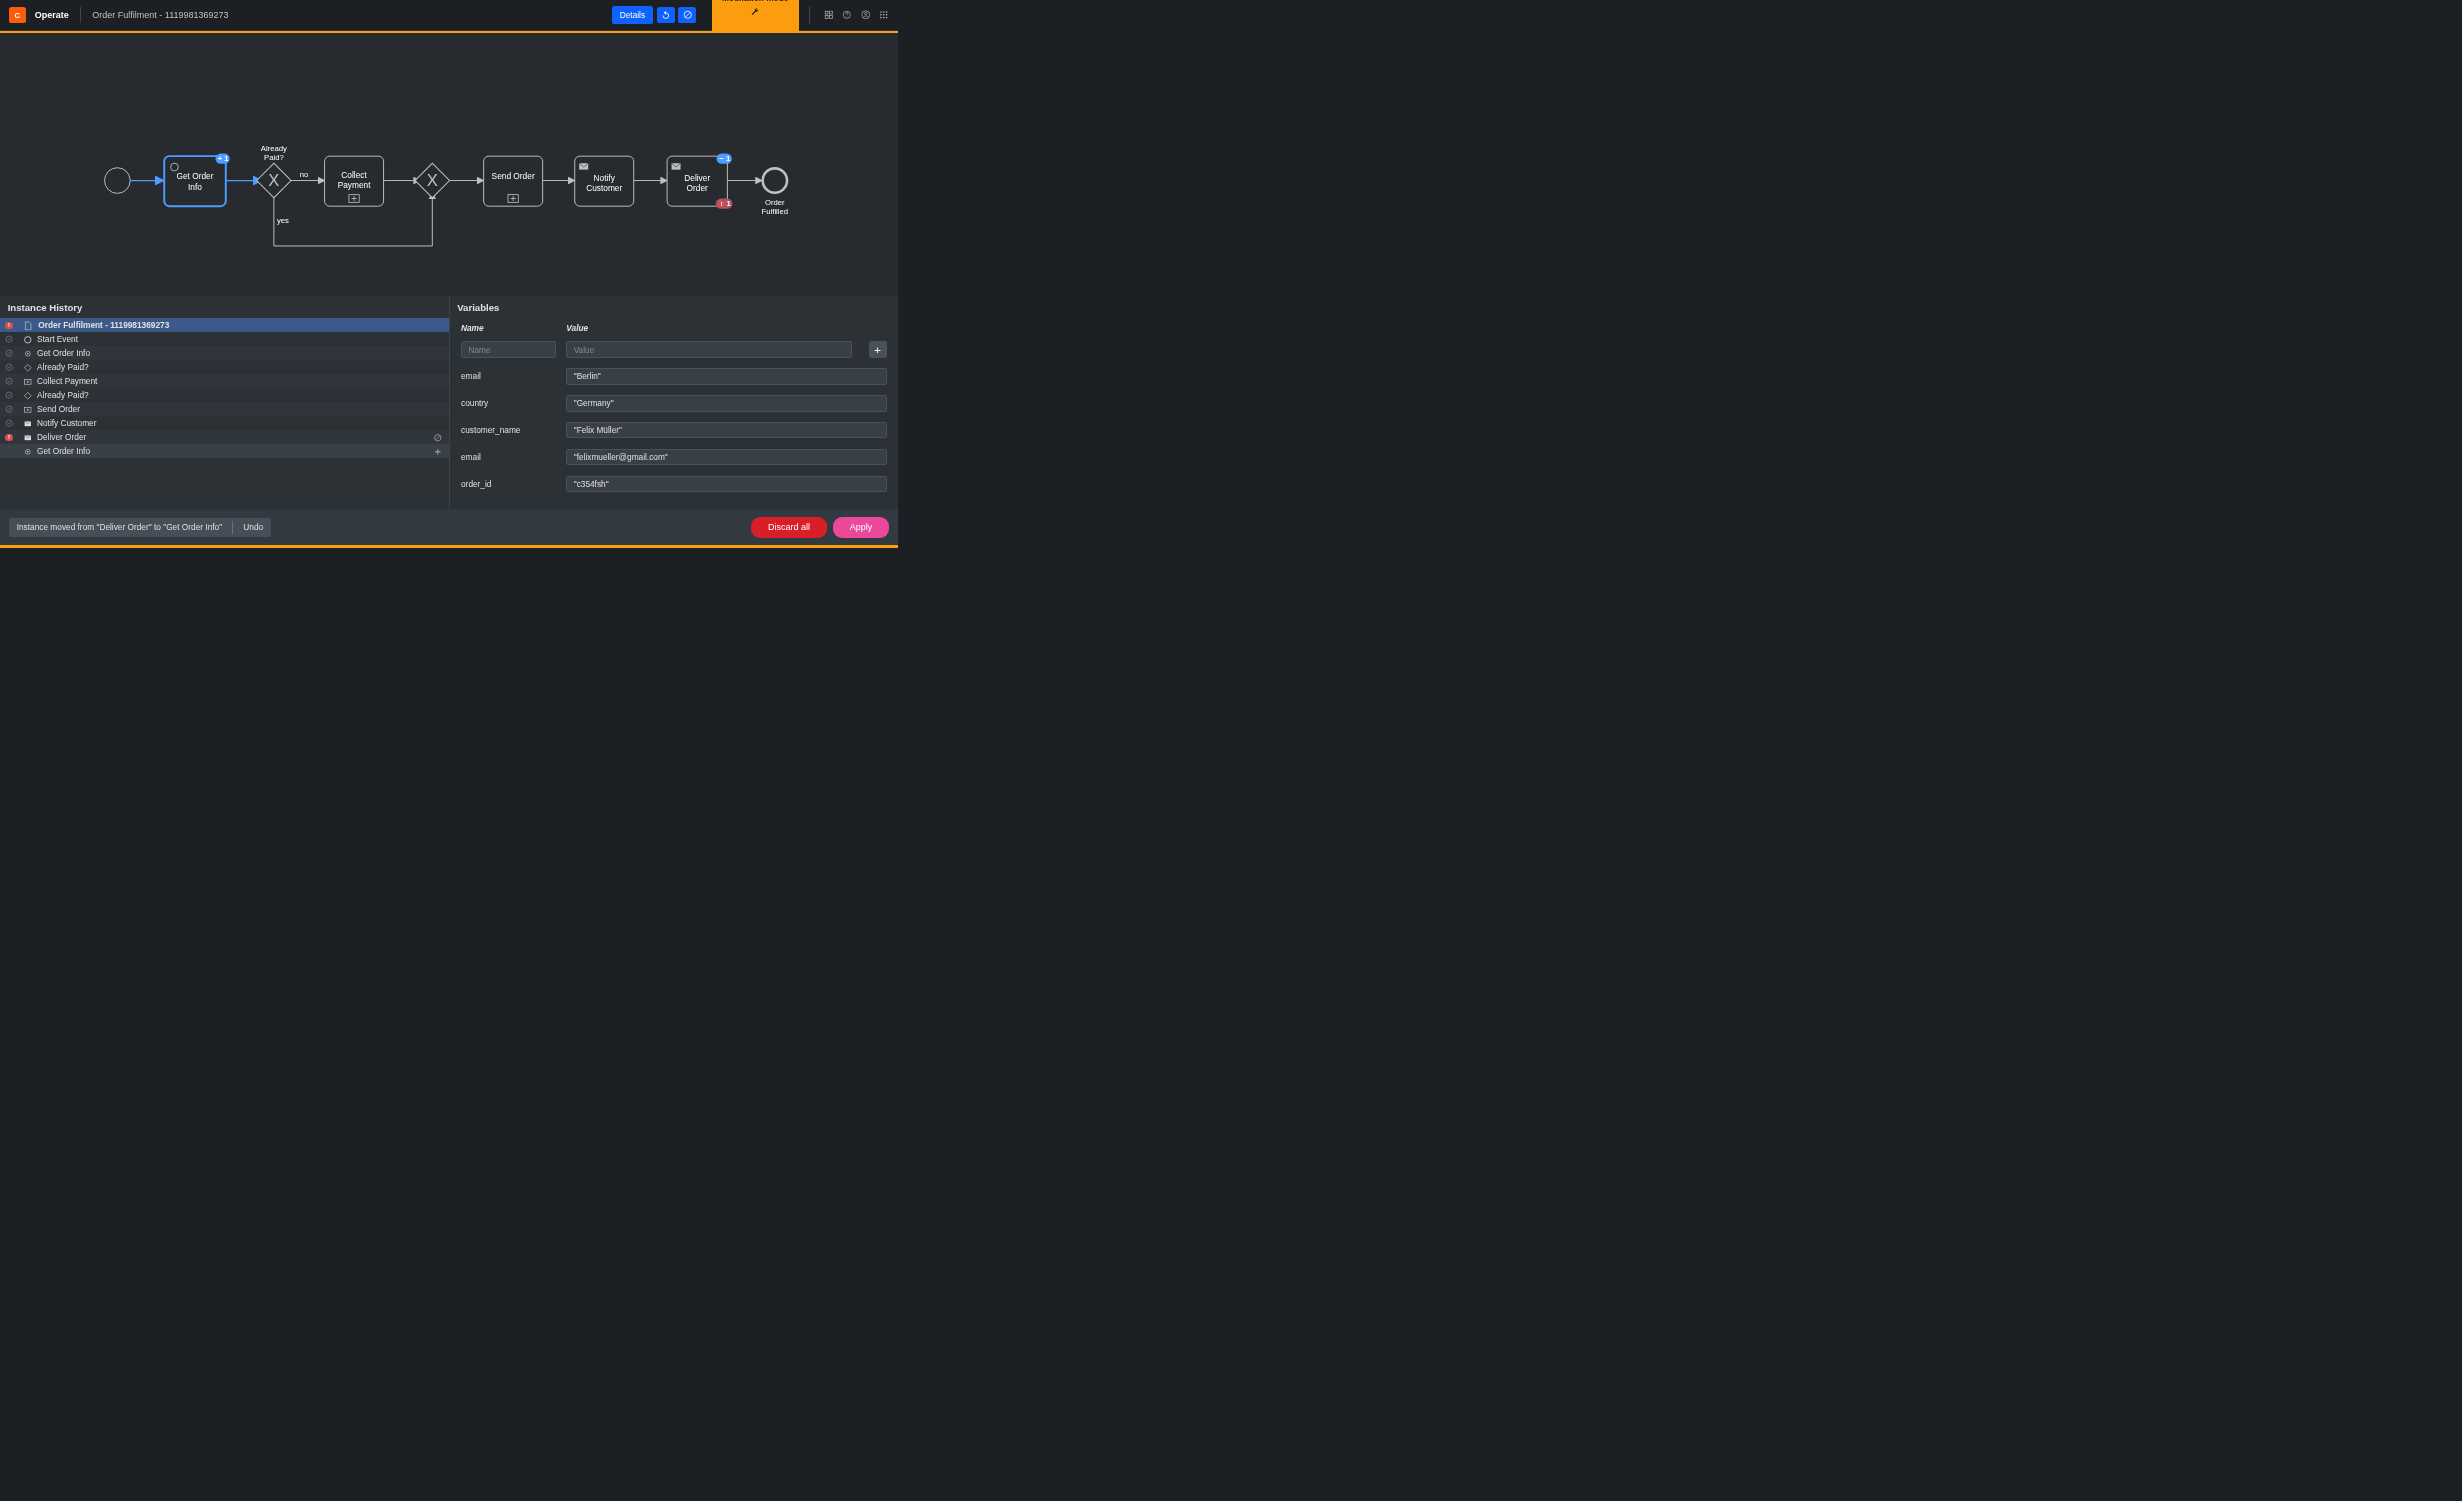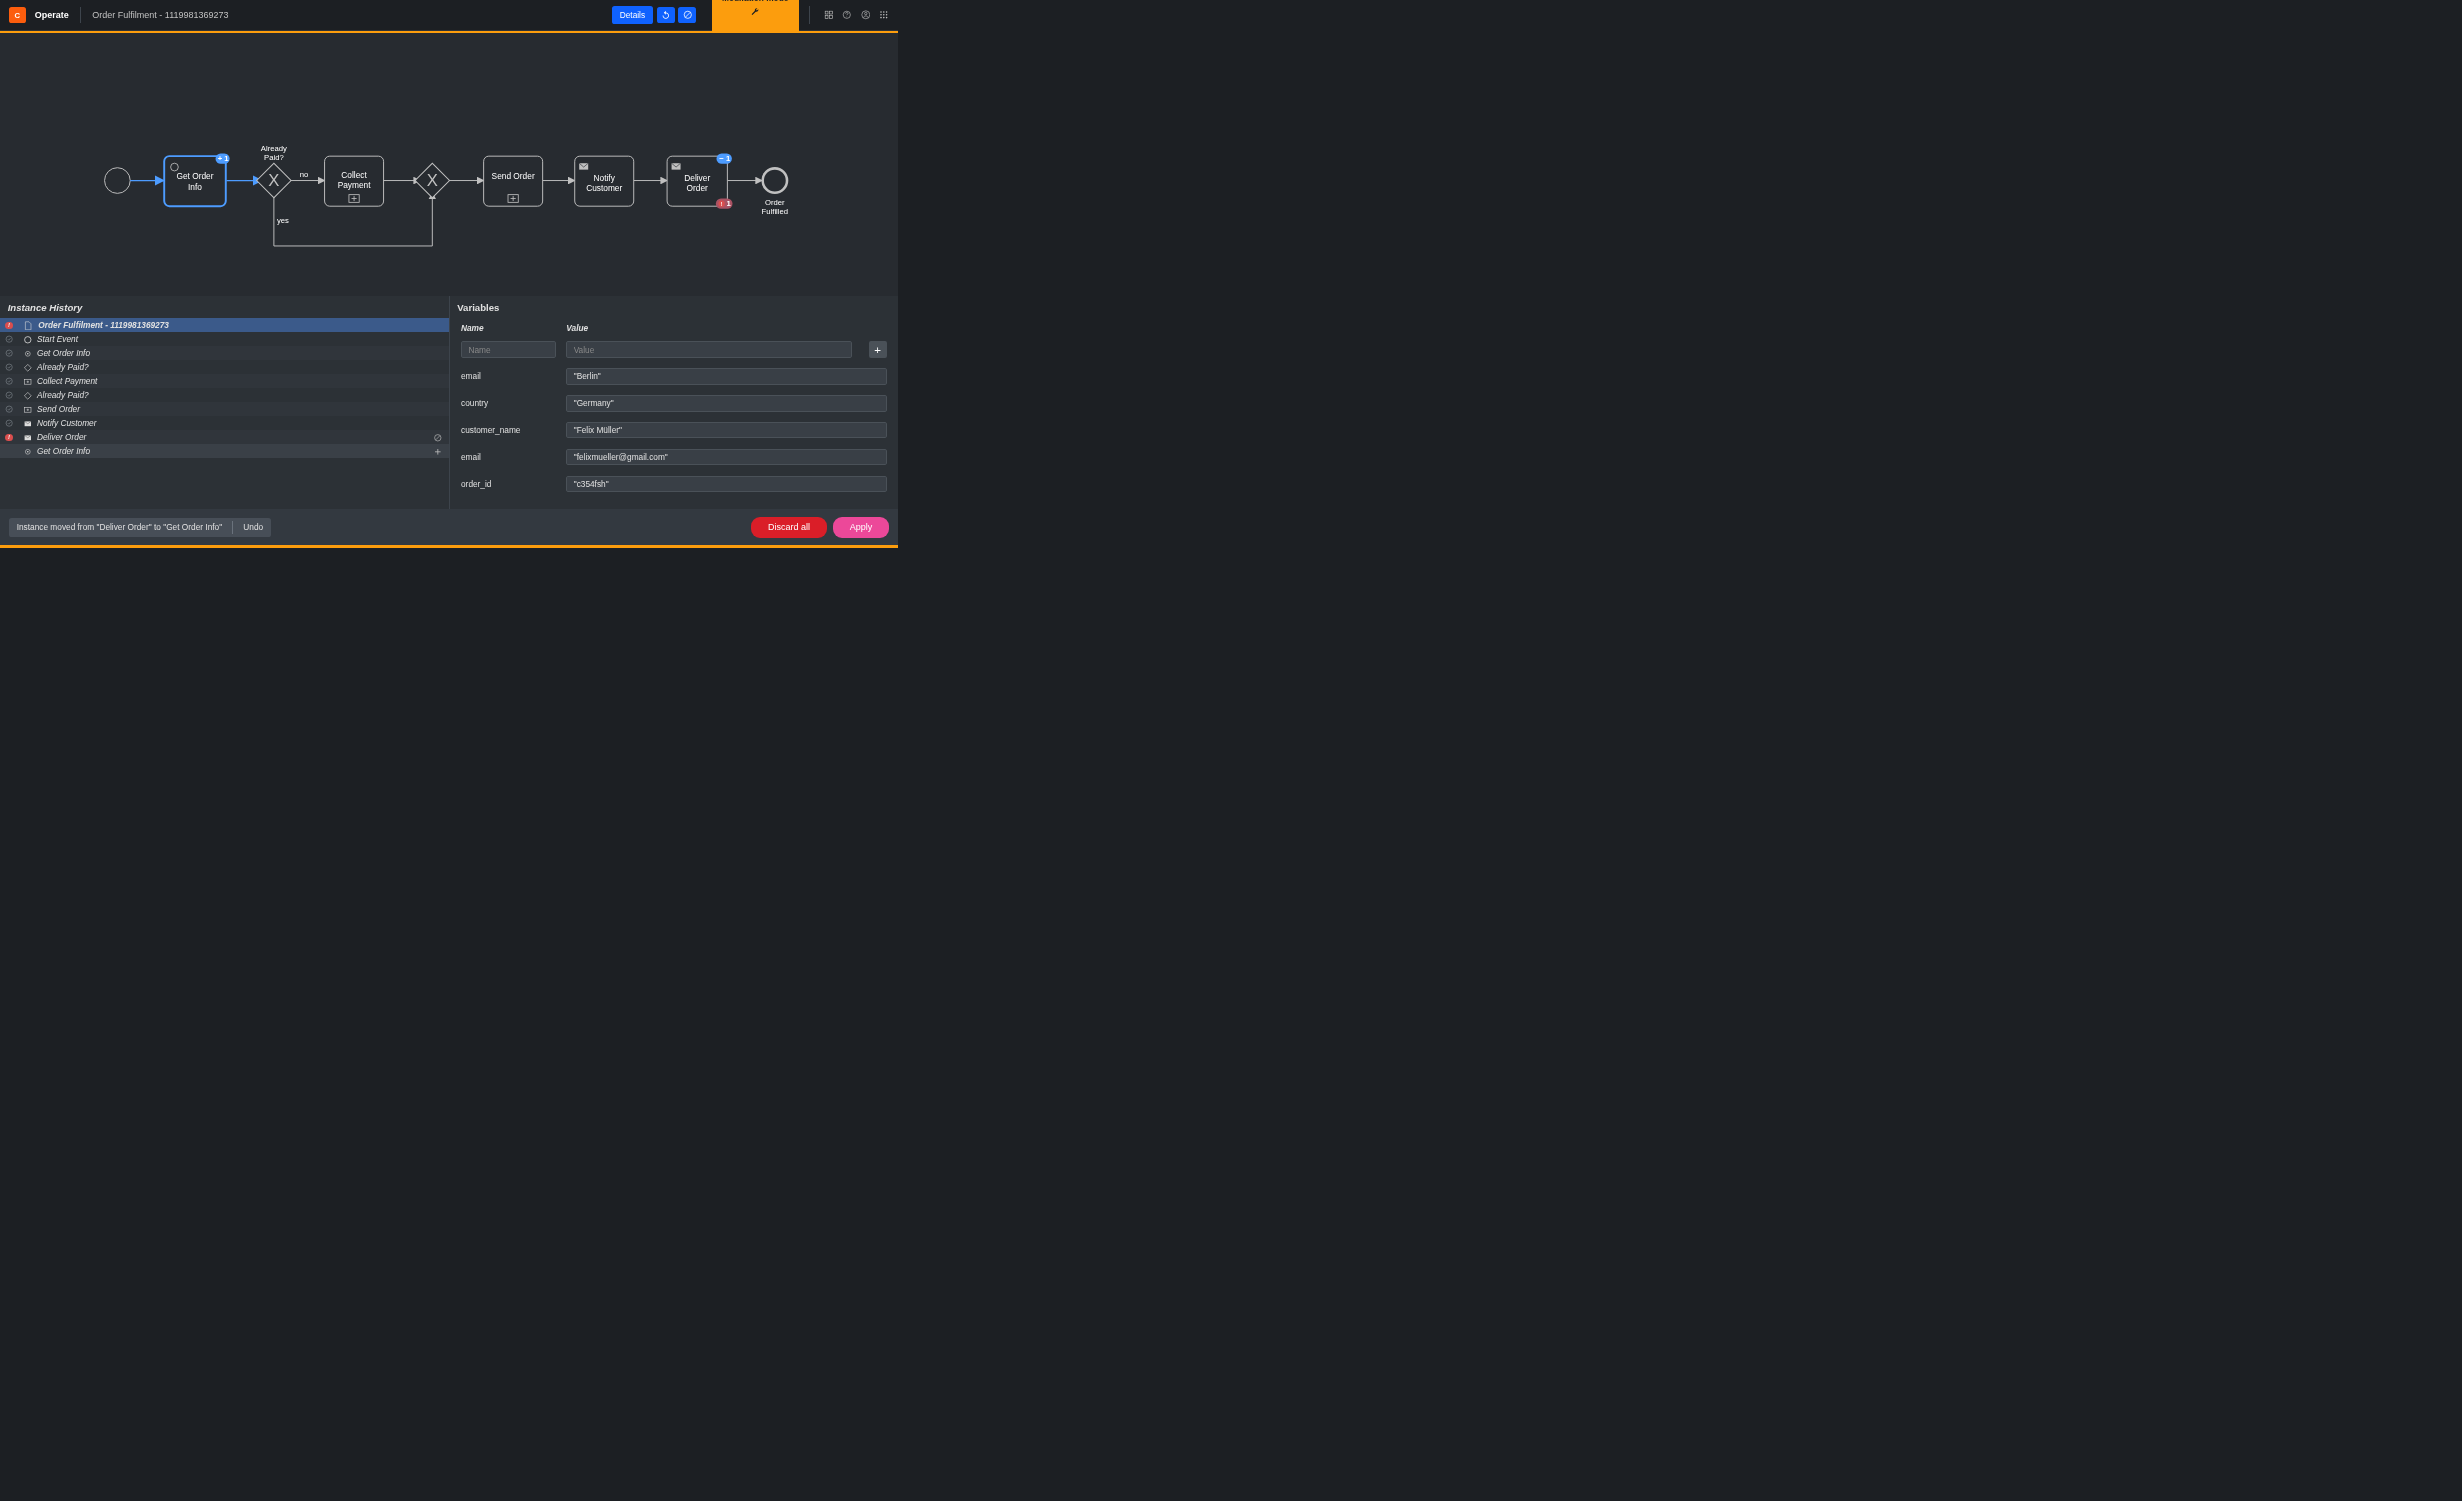--- a/index.html
+++ b/index.html
@@ -74,21 +74,21 @@
 .subproc { fill:none; stroke:#c0c0c0; stroke-width:1.3;}
 .gear { fill:none; stroke:#c0c0c0; stroke-width:1.3;}
 
 
 .panels {
   flex: 1;
   display: flex;
   background: #2c3136;
   overflow: hidden;
 }
-.panel-left { flex: 1; display:flex; flex-direction:column; border-right:0.6px solid #3d444c; min-width:0;font-style:italic; }
+.panel-left { flex: 1; display:flex; flex-direction:column; border-right:0.6px solid #3d444c; min-width:0; }
 .panel-right { flex: 1; display:flex; flex-direction:column; min-width:0; }
 .panel-title { font-weight:700; font-size:9.6px; padding: 6.4px 7.7px 5.1px; background:#2c3136;}
 .history-list { overflow-y:auto; flex:1;}
 .hist-row { display:flex; align-items:center; height:14px; font-size:8.3px; position:relative; cursor:pointer;}
 .hist-row:nth-child(odd) { background:#30353b;}
 .hist-row.top { background:#3b5a8a; font-weight:600;}
 .hist-row.last { background:#3a4047;}
 .hist-status { width:18px; display:flex; justify-content:center; align-items:center;}
 .hist-type { width:19px; display:flex;justify-content:center; align-items:center;}
 .hist-name { flex:1; padding-left:1.3px;}

